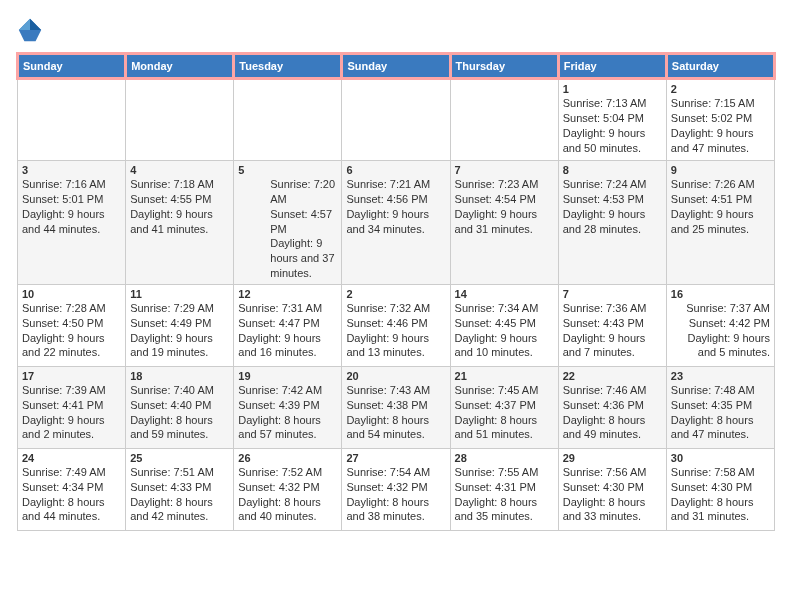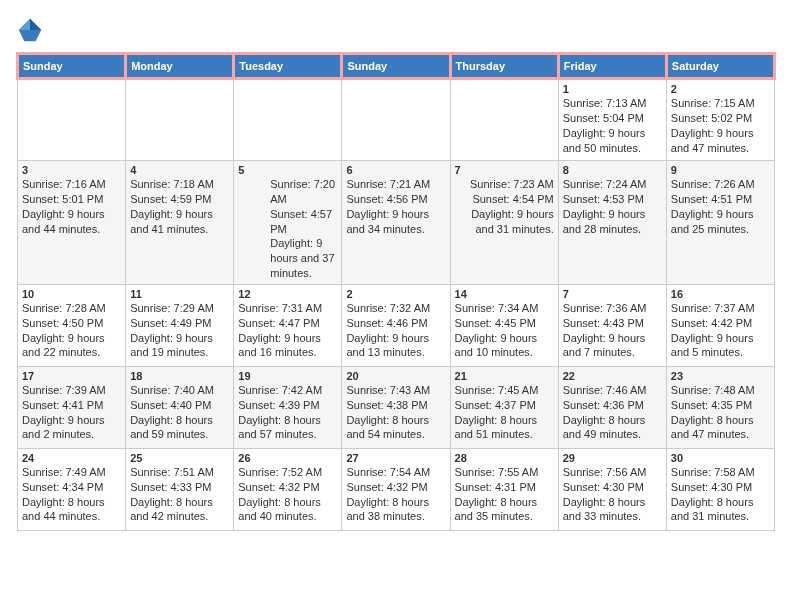--- a/index.html
+++ b/index.html
@@ -156,38 +156,38 @@
         <tr>
           <td>
             <span class="day-num">3</span>
             <div class="day-info" style="white-space: pre-line;">Sunrise: 7:16 AM
 Sunset: 5:01 PM
 Daylight: 9 hours and 44 minutes.</div>
           </td>
           <td>
             <span class="day-num">4</span>
             <div class="day-info" style="white-space: pre-line;">Sunrise: 7:18 AM
-Sunset: 4:59 PM
+Sunset: 4:55 PM
 Daylight: 9 hours and 41 minutes.</div>
           </td>
           <td>
             <span class="day-num">5</span>
             <div class="day-info" style="white-space: pre-line; margin-left: 32px;">Sunrise: 7:20 AM
 Sunset: 4:57 PM
 Daylight: 9 hours and 37 minutes.</div>
           </td>
           <td>
             <span class="day-num">6</span>
             <div class="day-info" style="white-space: pre-line;">Sunrise: 7:21 AM
 Sunset: 4:56 PM
 Daylight: 9 hours and 34 minutes.</div>
           </td>
           <td>
             <span class="day-num">7</span>
-            <div class="day-info" style="white-space: pre-line; text-align: right;">Sunrise: 7:23 AM
+            <div class="day-info" style="white-space: pre-line;">Sunrise: 7:23 AM
 Sunset: 4:54 PM
 Daylight: 9 hours and 31 minutes.</div>
           </td>
           <td>
             <span class="day-num">8</span>
             <div class="day-info" style="white-space: pre-line;">Sunrise: 7:24 AM
 Sunset: 4:53 PM
 Daylight: 9 hours and 28 minutes.</div>
           </td>
           <td>
@@ -229,21 +229,21 @@
 Daylight: 9 hours and 10 minutes.</div>
           </td>
           <td>
             <span class="day-num">7</span>
             <div class="day-info" style="white-space: pre-line;">Sunrise: 7:36 AM
 Sunset: 4:43 PM
 Daylight: 9 hours and 7 minutes.</div>
           </td>
           <td>
             <span class="day-num">16</span>
-            <div class="day-info" style="white-space: pre-line;">Sunrise: 7:37 AM
+            <div class="day-info" style="white-space: pre-line; text-align: right;">Sunrise: 7:37 AM
 Sunset: 4:42 PM
 Daylight: 9 hours and 5 minutes.</div>
           </td>
         </tr>
         <tr>
           <td>
             <span class="day-num">17</span>
             <div class="day-info" style="white-space: pre-line;">Sunrise: 7:39 AM
 Sunset: 4:41 PM
 Daylight: 9 hours and 2 minutes.</div>

